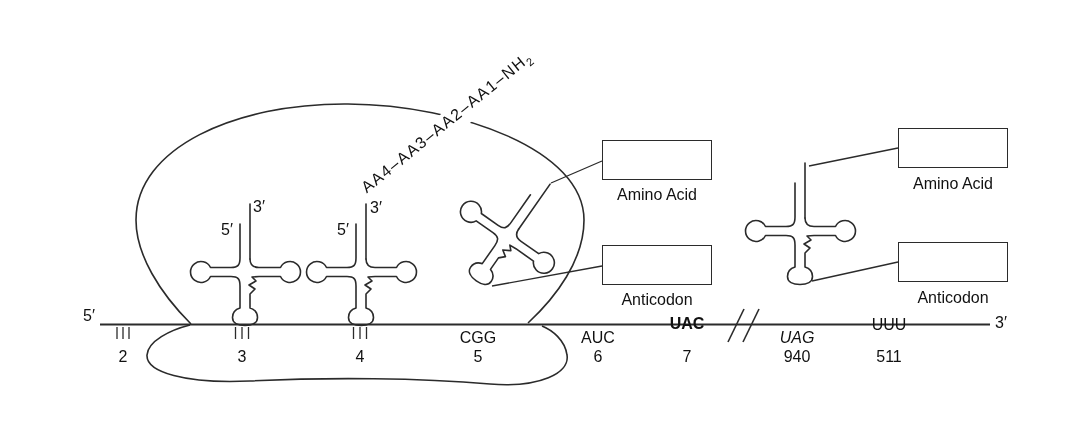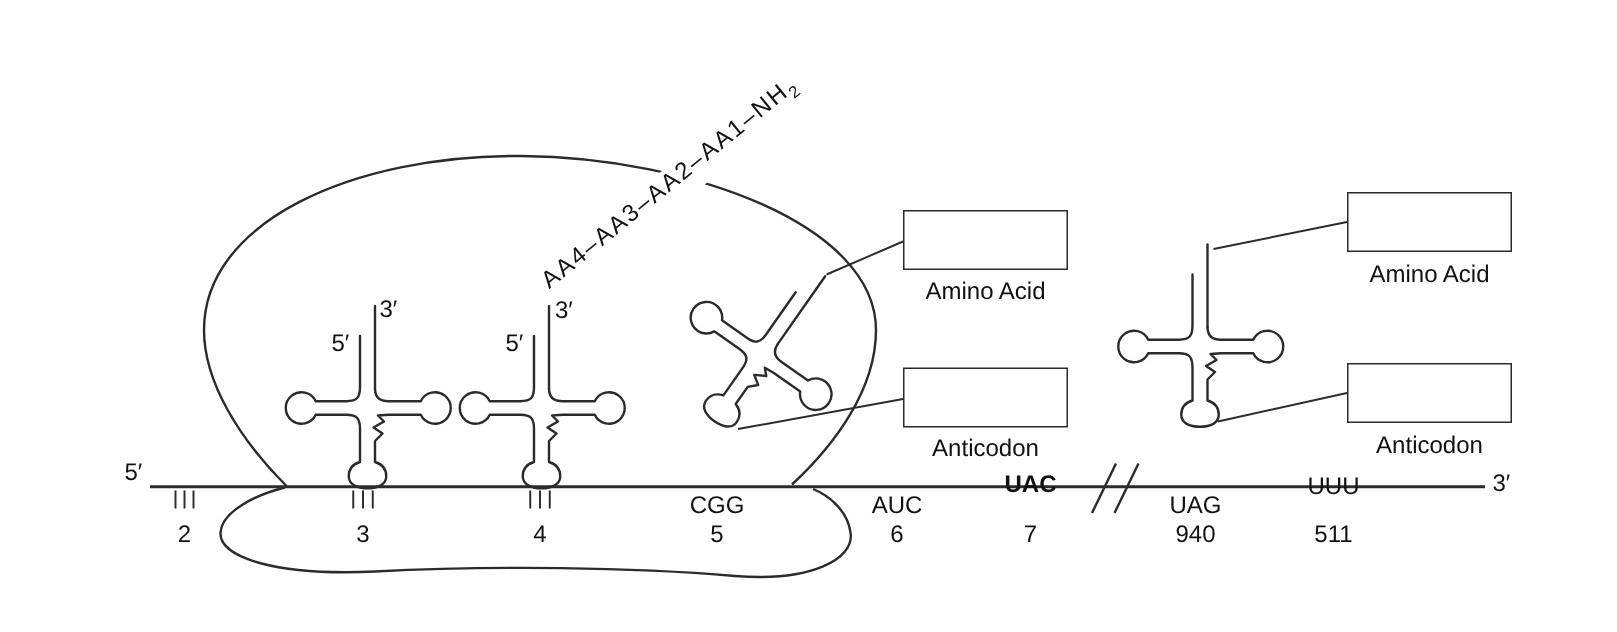--- a/index.html
+++ b/index.html
@@ -82,21 +82,21 @@
   <div class="txt" style="left:995px;top:314px;">3′</div>
 
   <div class="txt" style="left:221px;top:221px;">5′</div>
   <div class="txt" style="left:253px;top:198px;">3′</div>
   <div class="txt" style="left:337px;top:221px;">5′</div>
   <div class="txt" style="left:370px;top:199px;">3′</div>
 
   <div class="txt codon" style="left:478px;top:329px;">CGG</div>
   <div class="txt codon" style="left:598px;top:329px;">AUC</div>
   <div class="txt codon" style="left:687px;top:315px;font-weight:bold;">UAC</div>
-  <div class="txt codon" style="left:797px;top:329px;">UAG</div>
+  <div class="txt codon" style="left:797px;top:329px;font-style:italic;">UAG</div>
   <div class="txt codon" style="left:889px;top:316px;">UUU</div>
 
   <div class="txt num" style="left:123px;top:348px;">2</div>
   <div class="txt num" style="left:242px;top:348px;">3</div>
   <div class="txt num" style="left:360px;top:348px;">4</div>
   <div class="txt num" style="left:478px;top:348px;">5</div>
   <div class="txt num" style="left:598px;top:348px;">6</div>
   <div class="txt num" style="left:687px;top:348px;">7</div>
   <div class="txt num" style="left:797px;top:348px;">940</div>
   <div class="txt num" style="left:889px;top:348px;">511</div>

